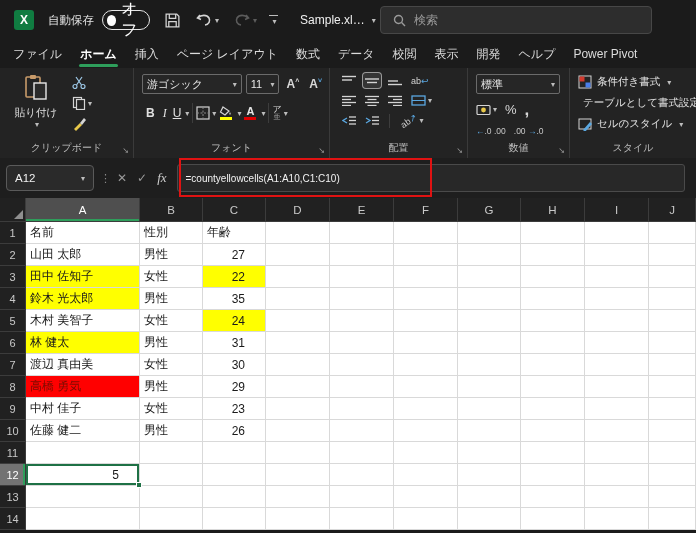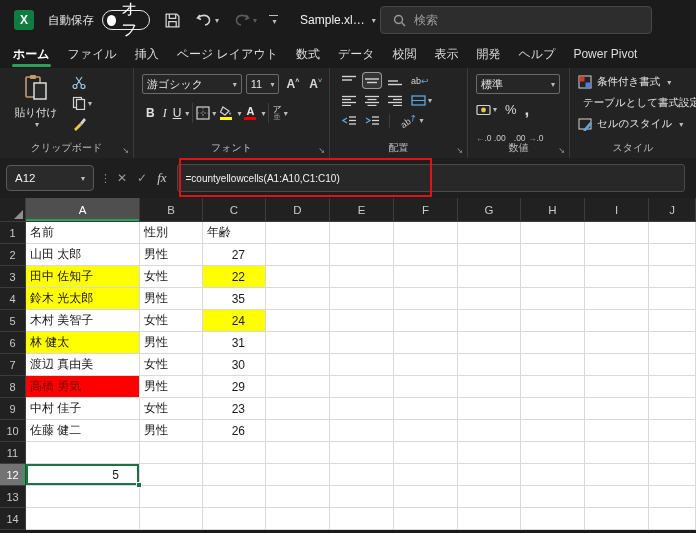--- a/index.html
+++ b/index.html
@@ -172,22 +172,22 @@
     <div class="searchbox">
       <svg width="13" height="13" viewBox="0 0 13 13">
         <circle cx="5.5" cy="5.5" r="4" fill="none" stroke="#9a9a9a" stroke-width="1.4"></circle>
         <line x1="8.6" y1="8.6" x2="12" y2="12" stroke="#9a9a9a" stroke-width="1.4"></line>
       </svg>
       <span>検索</span>
     </div>
   </header>
 
   <nav class="tabs" id="tabs">
+      <div class="tab">ファイル</div>
       <div class="tab active">ホーム</div>
-      <div class="tab">ファイル</div>
       <div class="tab">挿入</div>
       <div class="tab">ページ レイアウト</div>
       <div class="tab">数式</div>
       <div class="tab">データ</div>
       <div class="tab">校閲</div>
       <div class="tab">表示</div>
       <div class="tab">開発</div>
       <div class="tab">ヘルプ</div>
       <div class="tab">Power Pivot</div>
     </nav>
@@ -374,21 +374,21 @@
         <span style="display:flex;align-items:center">
           <svg width="15" height="12" viewBox="0 0 15 12">
             <rect x="1" y="1.5" width="13" height="9" rx="1" fill="none" stroke="#d4d4d4" stroke-width="1.2"></rect>
             <circle cx="7.5" cy="6" r="2.4" fill="#e8c84a"></circle>
           </svg>
           <span class="chev">▾</span>
         </span>
         <span class="pct">%</span>
         <span class="comma">,</span>
       </div>
-      <div class="num-row" style="margin-top:16px;">
+      <div class="num-row" style="margin-top:9px;">
         <span class="dec"><b>←</b>.0 .00</span>
         <span class="dec">.00 <b>→</b>.0</span>
       </div>
       <span class="grp-label">数値</span>
       <span class="launcher">↘</span>
     </section>
 
     <section class="grp g-styles" style="border-right:none">
       <div class="style-row">
         <svg width="14" height="14" viewBox="0 0 14 14">

